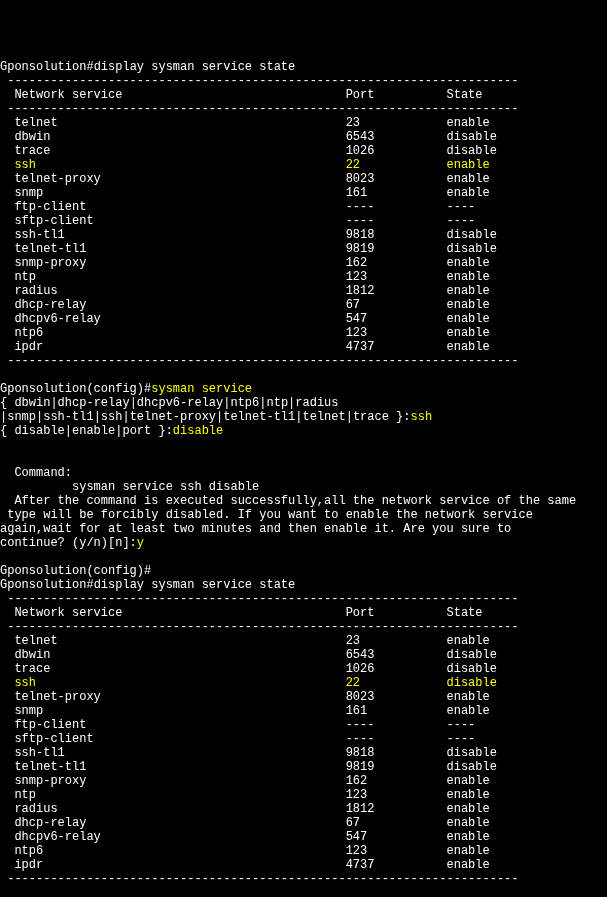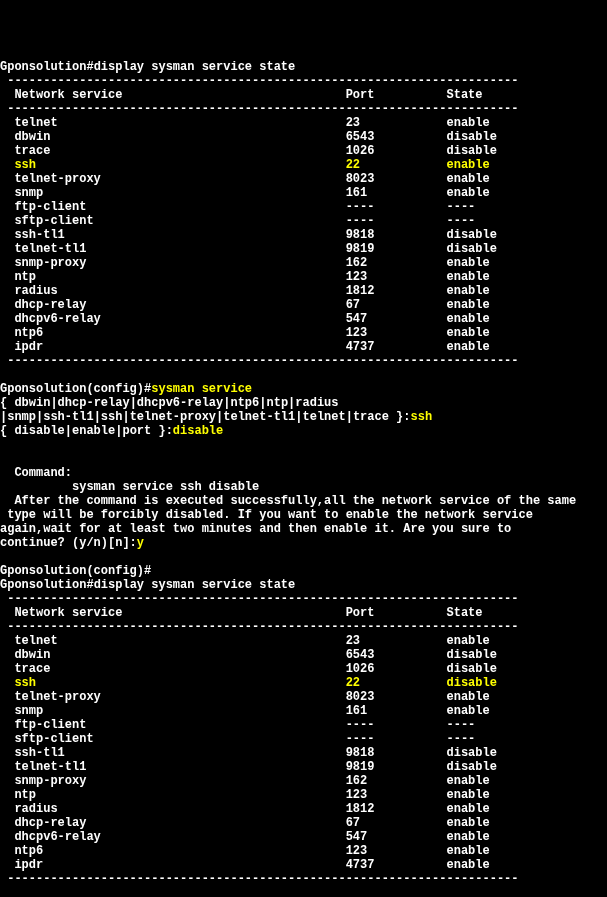--- a/index.html
+++ b/index.html
@@ -5,21 +5,21 @@
   body {
     background: #000;
     color: #fff;
     font-family: "Courier New", monospace;
     font-size: 12px;
     line-height: 14px;
     margin: 0;
     padding: 4px 0 4px 0;
     white-space: pre;
   }
-  .line { white-space: pre; font-weight: bold; }
+  .line { white-space: pre; }
   .yellow { color: #ffff00; margin-top: 24px; }
 </style>
 </head>
 <body>
 
 
 
 <div id="out"><div class="line"><span>Gponsolution#</span><span>display sysman service state</span></div><div class="line"> -----------------------------------------------------------------------</div><div class="line">  Network service                               Port          State</div><div class="line"> -----------------------------------------------------------------------</div><div class="line">  telnet                                        23            enable</div><div class="line">  dbwin                                         6543          disable</div><div class="line">  trace                                         1026          disable</div><div class="line"><span class="yellow">  ssh                                           22            enable</span></div><div class="line">  telnet-proxy                                  8023          enable</div><div class="line">  snmp                                          161           enable</div><div class="line">  ftp-client                                    ----          ----</div><div class="line">  sftp-client                                   ----          ----</div><div class="line">  ssh-tl1                                       9818          disable</div><div class="line">  telnet-tl1                                    9819          disable</div><div class="line">  snmp-proxy                                    162           enable</div><div class="line">  ntp                                           123           enable</div><div class="line">  radius                                        1812          enable</div><div class="line">  dhcp-relay                                    67            enable</div><div class="line">  dhcpv6-relay                                  547           enable</div><div class="line">  ntp6                                          123           enable</div><div class="line">  ipdr                                          4737          enable</div><div class="line"> -----------------------------------------------------------------------</div><div class="line"> </div><div class="line"><span>Gponsolution(config)#</span><span class="yellow">sysman service</span></div><div class="line">{ dbwin<k>|dhcp-relay<k>|dhcpv6-relay<k>|ntp6<k>|ntp<k>|radius<k></k></k></k></k></k></k></div><div class="line">|snmp<k>|ssh-tl1<k>|ssh<k>|telnet-proxy<k>|telnet-tl1<k>|telnet<k>|trace<k> }:<span class="yellow">ssh</span></k></k></k></k></k></k></k></div><div class="line">{ disable<k>|enable<k>|port<k> }:<span class="yellow">disable</span></k></k></k></div><div class="line"> </div><div class="line"> </div><div class="line">  Command:</div><div class="line">          sysman service ssh disable</div><div class="line">  After the command is executed successfully,all the network service of the same</div><div class="line"> type will be forcibly disabled. If you want to enable the network service</div><div class="line">again,wait for at least two minutes and then enable it. Are you sure to</div><div class="line">continue? (y/n)[n]:<span class="yellow">y</span></div><div class="line"> </div><div class="line"><span>Gponsolution(config)#</span></div><div class="line"><span>Gponsolution#</span><span>display sysman service state</span></div><div class="line"> -----------------------------------------------------------------------</div><div class="line">  Network service                               Port          State</div><div class="line"> -----------------------------------------------------------------------</div><div class="line">  telnet                                        23            enable</div><div class="line">  dbwin                                         6543          disable</div><div class="line">  trace                                         1026          disable</div><div class="line"><span class="yellow">  ssh                                           22            disable</span></div><div class="line">  telnet-proxy                                  8023          enable</div><div class="line">  snmp                                          161           enable</div><div class="line">  ftp-client                                    ----          ----</div><div class="line">  sftp-client                                   ----          ----</div><div class="line">  ssh-tl1                                       9818          disable</div><div class="line">  telnet-tl1                                    9819          disable</div><div class="line">  snmp-proxy                                    162           enable</div><div class="line">  ntp                                           123           enable</div><div class="line">  radius                                        1812          enable</div><div class="line">  dhcp-relay                                    67            enable</div><div class="line">  dhcpv6-relay                                  547           enable</div><div class="line">  ntp6                                          123           enable</div><div class="line">  ipdr                                          4737          enable</div><div class="line"> -----------------------------------------------------------------------</div><div class="line"> </div></div>
 
 

